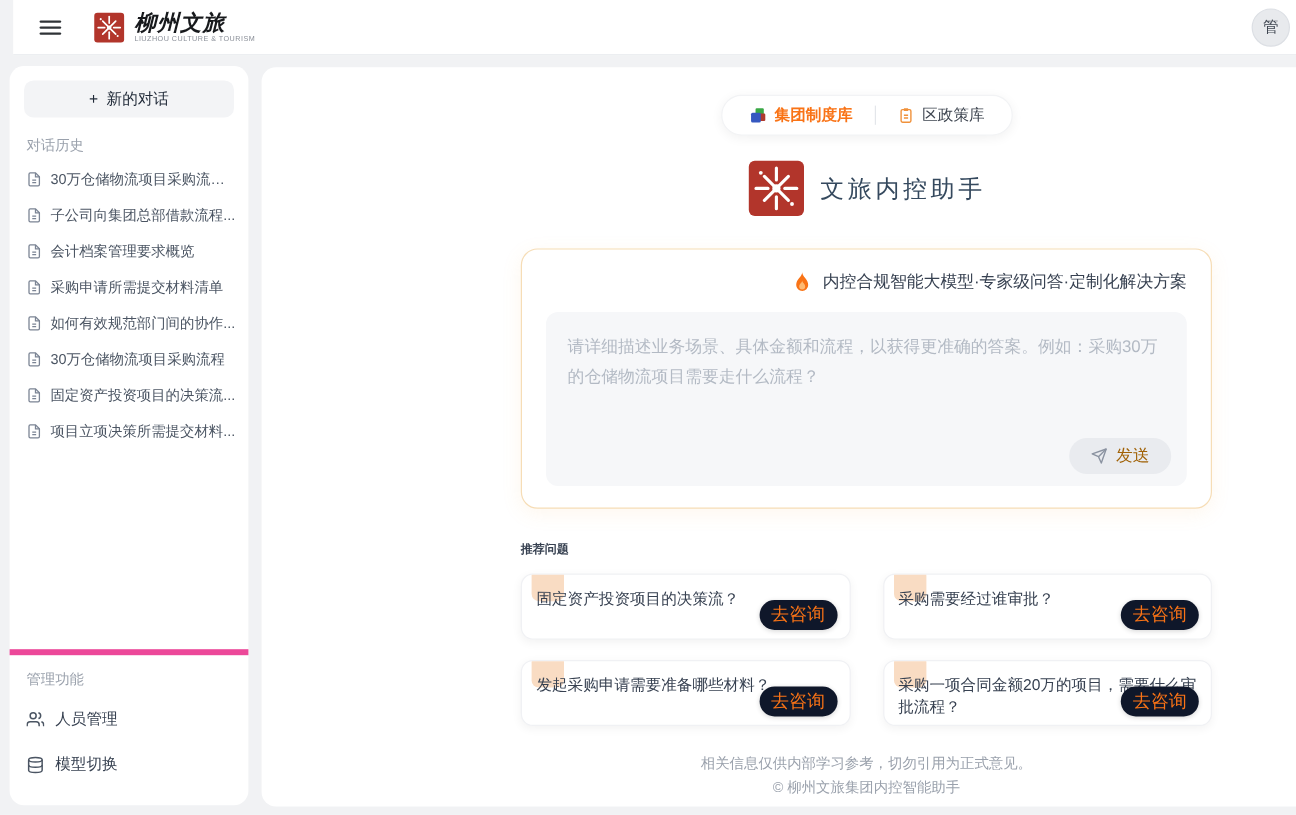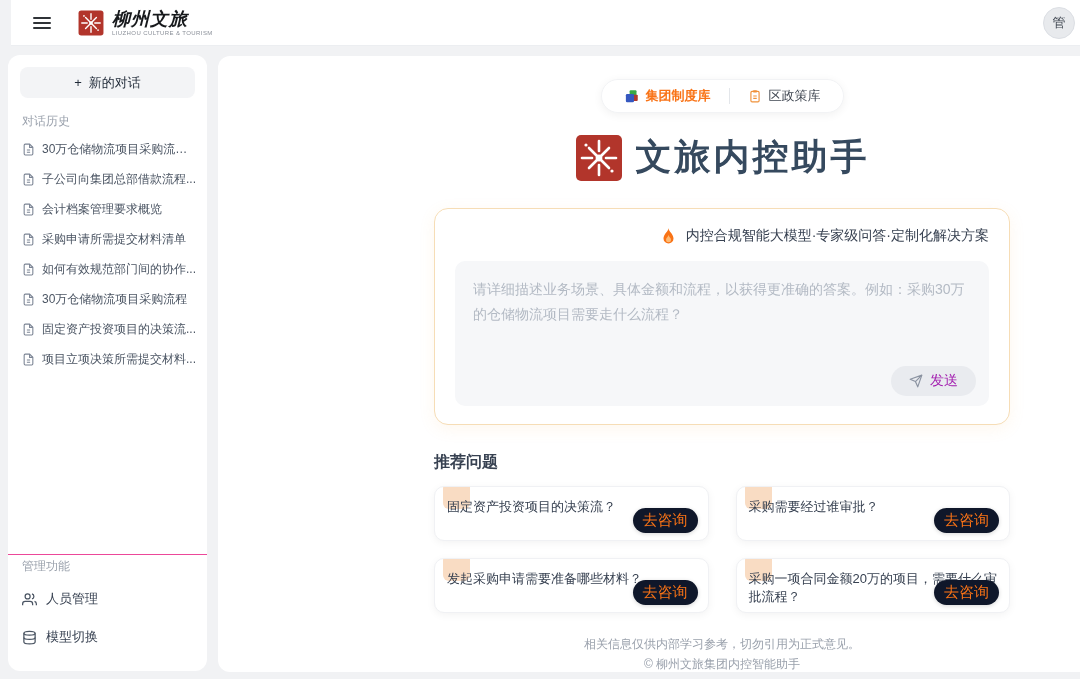--- a/index.html
+++ b/index.html
@@ -41,21 +41,21 @@
     display:flex; align-items:center; justify-content:center; gap:7px;
     font-size:13px; color:#1f2937; cursor:pointer;
   }
   .hist-title { margin:15px 14px 4px; font-size:12px; color:#9aa1ac; }
   .hist-item {
     height:30px; display:flex; align-items:center; gap:7px;
     padding:0 10px 0 14px; font-size:12px; color:#4b5563; cursor:pointer; border-radius:6px;
   }
   .hist-item svg { flex:0 0 auto; }
   .hist-item .txt { white-space:nowrap; overflow:hidden; text-overflow:ellipsis; }
-  .admin { position:absolute; left:0; right:0; bottom:0; padding:1px 0 12px; border-top:1px solid #ec4899; }
+  .admin { position:absolute; left:0; right:0; bottom:0; padding:10px 0 12px; border-top:5px solid #ec4899; }
   .admin-title { margin:2px 14px 8px; font-size:12px; color:#9aa1ac; }
   .admin-item {
     height:32px; display:flex; align-items:center; gap:9px; padding:0 14px;
     font-size:13px; color:#374151; cursor:pointer; margin-bottom:6px;
   }
 
   
   .main {
     position:absolute; left:218px; top:56px; width:1008px; height:616px;
     background:#fff; border-radius:12px; overflow:hidden;
@@ -68,44 +68,44 @@
   }
   .tab { display:flex; align-items:center; gap:7px; font-size:13px; cursor:pointer; }
   .tab.active { color:#f97316; font-weight:700; }
   .tab.inactive { color:#3f4651; }
   .tab-divider { width:1px; height:16px; background:#e3e6ea; margin:0 18px; }
 
   .hero { display:flex; align-items:center; justify-content:center; gap:13px; margin-top:20px; }
   .seal-lg { width:48px; height:48px; }
   .hero-title {
     font-family:"Liberation Serif","DejaVu Serif",serif;
-    font-size:36px; font-weight:700; color:#35495e; letter-spacing:3px;text-align:right;
+    font-size:20px; font-weight:400; color:#35495e; letter-spacing:3px;text-align:right;
   }
 
   .input-card {
     width:576px; margin:26px auto 0;
     border:1px solid #f6ddb6; border-radius:14px; background:#fff;
     box-shadow:0 4px 16px rgba(246,173,85,.10);
     padding:18px 20px;
   }
   .card-head { display:flex; align-items:center; gap:10px; font-size:14px; font-weight:500; color:#374151; padding-left:2px;justify-content:flex-end; }
   .input-zone { position:relative; margin-top:16px; background:#f6f7f9; border-radius:10px; height:145px; padding:14px 16px; }
   .input-zone textarea {
     width:100%; height:78px; background:transparent; border:none; outline:none; resize:none;
     font-size:14px; line-height:1.75; color:#374151; font-family:inherit;
   }
   .input-zone textarea::placeholder { color:#b3bac4; }
   .send-btn {
     position:absolute; right:13px; bottom:10px; height:30px; padding:0 18px;
     background:#e9ebef; border:none; border-radius:999px;
-    display:flex; align-items:center; gap:7px; color:#a21caf; font-size:14px; cursor:pointer;
+    display:flex; align-items:center; gap:7px; color:#a16207; font-size:14px; cursor:pointer;
   }
 
   .suggest { width:576px; margin:27px auto 0; }
-  .suggest-title { font-size:16px; font-weight:700; color:#374151; }
+  .suggest-title { font-size:10px; font-weight:700; color:#374151; }
   .qgrid { margin-top:13px; display:grid; grid-template-columns:1fr 1fr; column-gap:27px; row-gap:17px; }
   .qcard {
     position:relative; background:#fff; border:1px solid #f0f1f4; border-radius:10px;
     box-shadow:0 2px 8px rgba(0,0,0,.05); height:55px; padding:11px 12px; overflow:hidden; cursor:pointer;
   }
   .qdeco { position:absolute; left:8px; top:-5px; width:27px; height:27px; background:#f9dcc3; border-radius:6px; }
   .qtext { position:relative; font-size:13px; color:#374151; }
   .qgo {
     position:absolute; right:10px; bottom:7px; font-size:15px; color:#f97316;
     background:#0f172a; border-radius:999px; padding:3px 10px; box-shadow:0 1px 4px rgba(0,0,0,.16); cursor:pointer;

